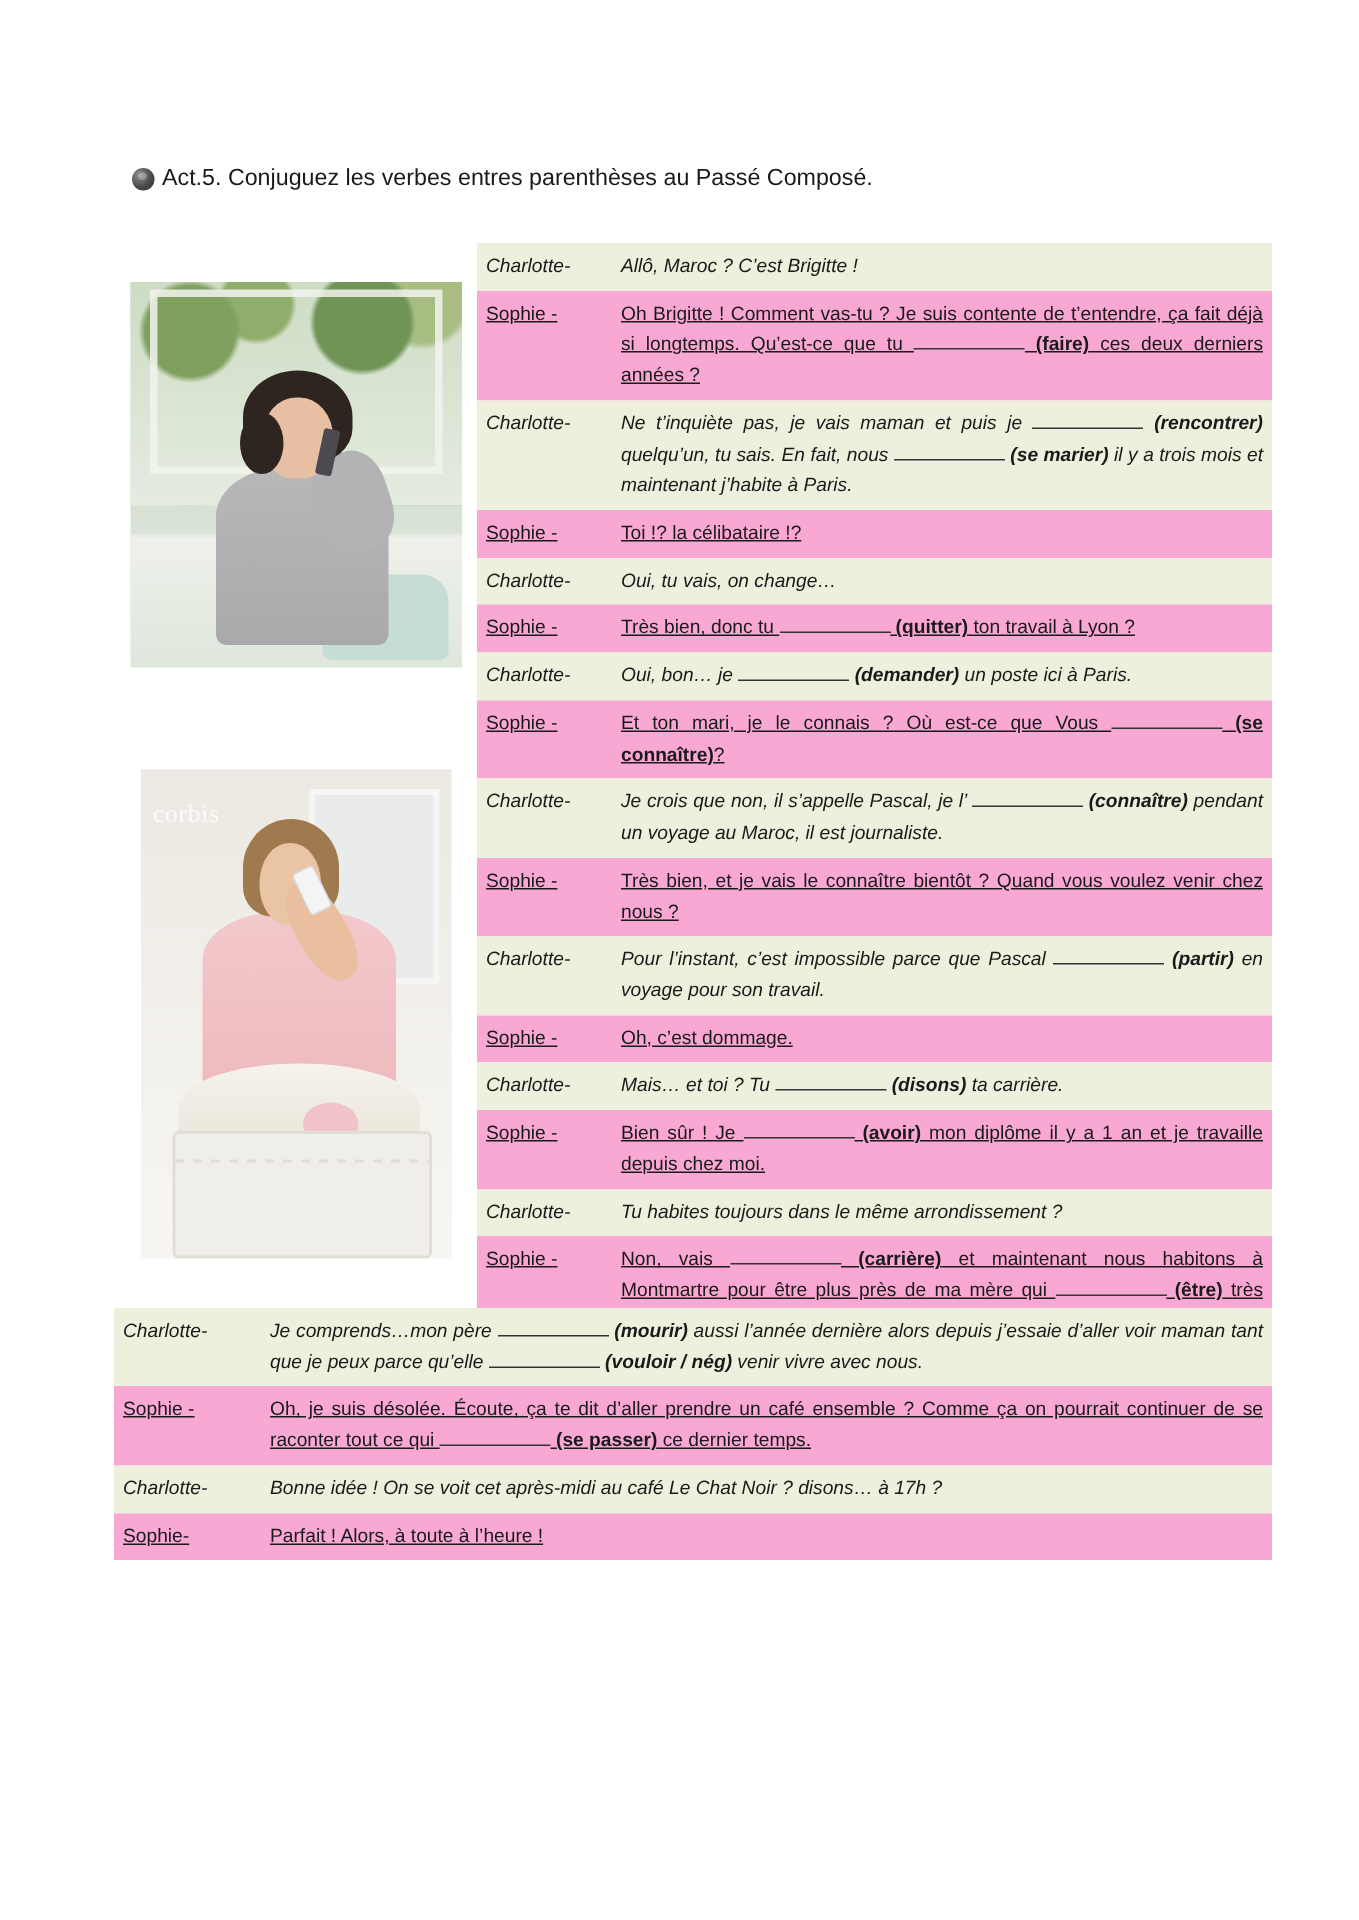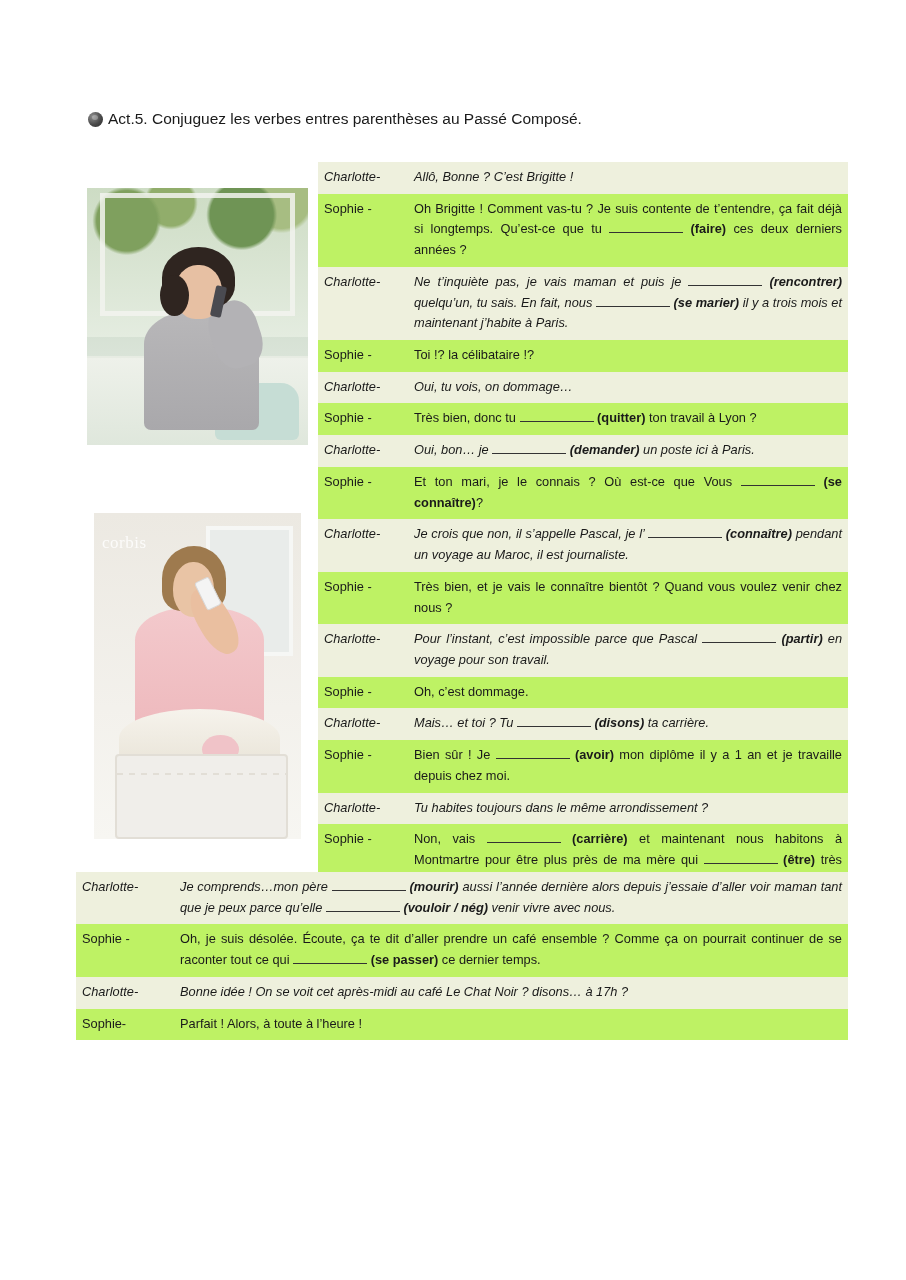--- a/index.html
+++ b/index.html
@@ -255,21 +255,21 @@
   }
   .dialogue-indent td, .dialogue-full td {
     vertical-align: top;
     padding: 5px 6px 6px 6px;
     line-height: 1.62;
     border: none;
   }
   .dialogue-indent .spk { width: 78px; }
   .dialogue-full .spk { width: 86px; }
   tr.shade td { background: #eef0dd; font-style: italic; }
-  tr.plain td { background: #bef264; }
+  tr.plain td { background: #f9a8d4; text-decoration: underline; }
   .just { text-align: justify; }
   b { font-weight: bold; }
   .blank {
     display: inline-block;
     border-bottom: 1px solid #333;
     min-width: 74px;
     height: 0.95em;
     vertical-align: baseline;
   }
 
@@ -326,37 +326,37 @@
     <div class="p2-laundry"></div>
     <div class="p2-pink"></div>
     <div class="p2-basket"></div>
     <div class="p2-watermark">corbis</div>
   </div>
 
   <table class="dialogue-indent">
     <tbody>
         <tr class="shade">
           <td class="spk">Charlotte-</td>
-          <td class="just"><span>Allô, Bonne ? C’est Brigitte !</span></td>
+          <td class="just"><span>Allô, Maroc ? C’est Brigitte !</span></td>
         </tr>
         <tr class="plain">
           <td class="spk">Sophie -</td>
           <td class="just"><span>Oh Brigitte ! Comment vas-tu ? Je suis contente de t’entendre, ça fait déjà si longtemps. Qu’est-ce que tu </span><span class="blank"></span><b> (faire)</b><span> ces deux derniers années ?</span></td>
         </tr>
         <tr class="shade">
           <td class="spk">Charlotte-</td>
           <td class="just"><span>Ne t’inquiète pas, je vais maman et puis je </span><span class="blank"></span><b> (rencontrer)</b><span> quelqu’un, tu sais. En fait, nous </span><span class="blank"></span><b> (se marier)</b><span> il y a trois mois et maintenant j’habite à Paris.</span></td>
         </tr>
         <tr class="plain">
           <td class="spk">Sophie -</td>
           <td class="just"><span>Toi !? la célibataire !?</span></td>
         </tr>
         <tr class="shade">
           <td class="spk">Charlotte-</td>
-          <td class="just"><span>Oui, tu vois, on dommage…</span></td>
+          <td class="just"><span>Oui, tu vais, on change…</span></td>
         </tr>
         <tr class="plain">
           <td class="spk">Sophie -</td>
           <td class="just"><span>Très bien, donc tu </span><span class="blank"></span><b> (quitter)</b><span> ton travail à Lyon ?</span></td>
         </tr>
         <tr class="shade">
           <td class="spk">Charlotte-</td>
           <td class="just"><span>Oui, bon… je </span><span class="blank"></span><b> (demander)</b><span> un poste ici à Paris.</span></td>
         </tr>
         <tr class="plain">

